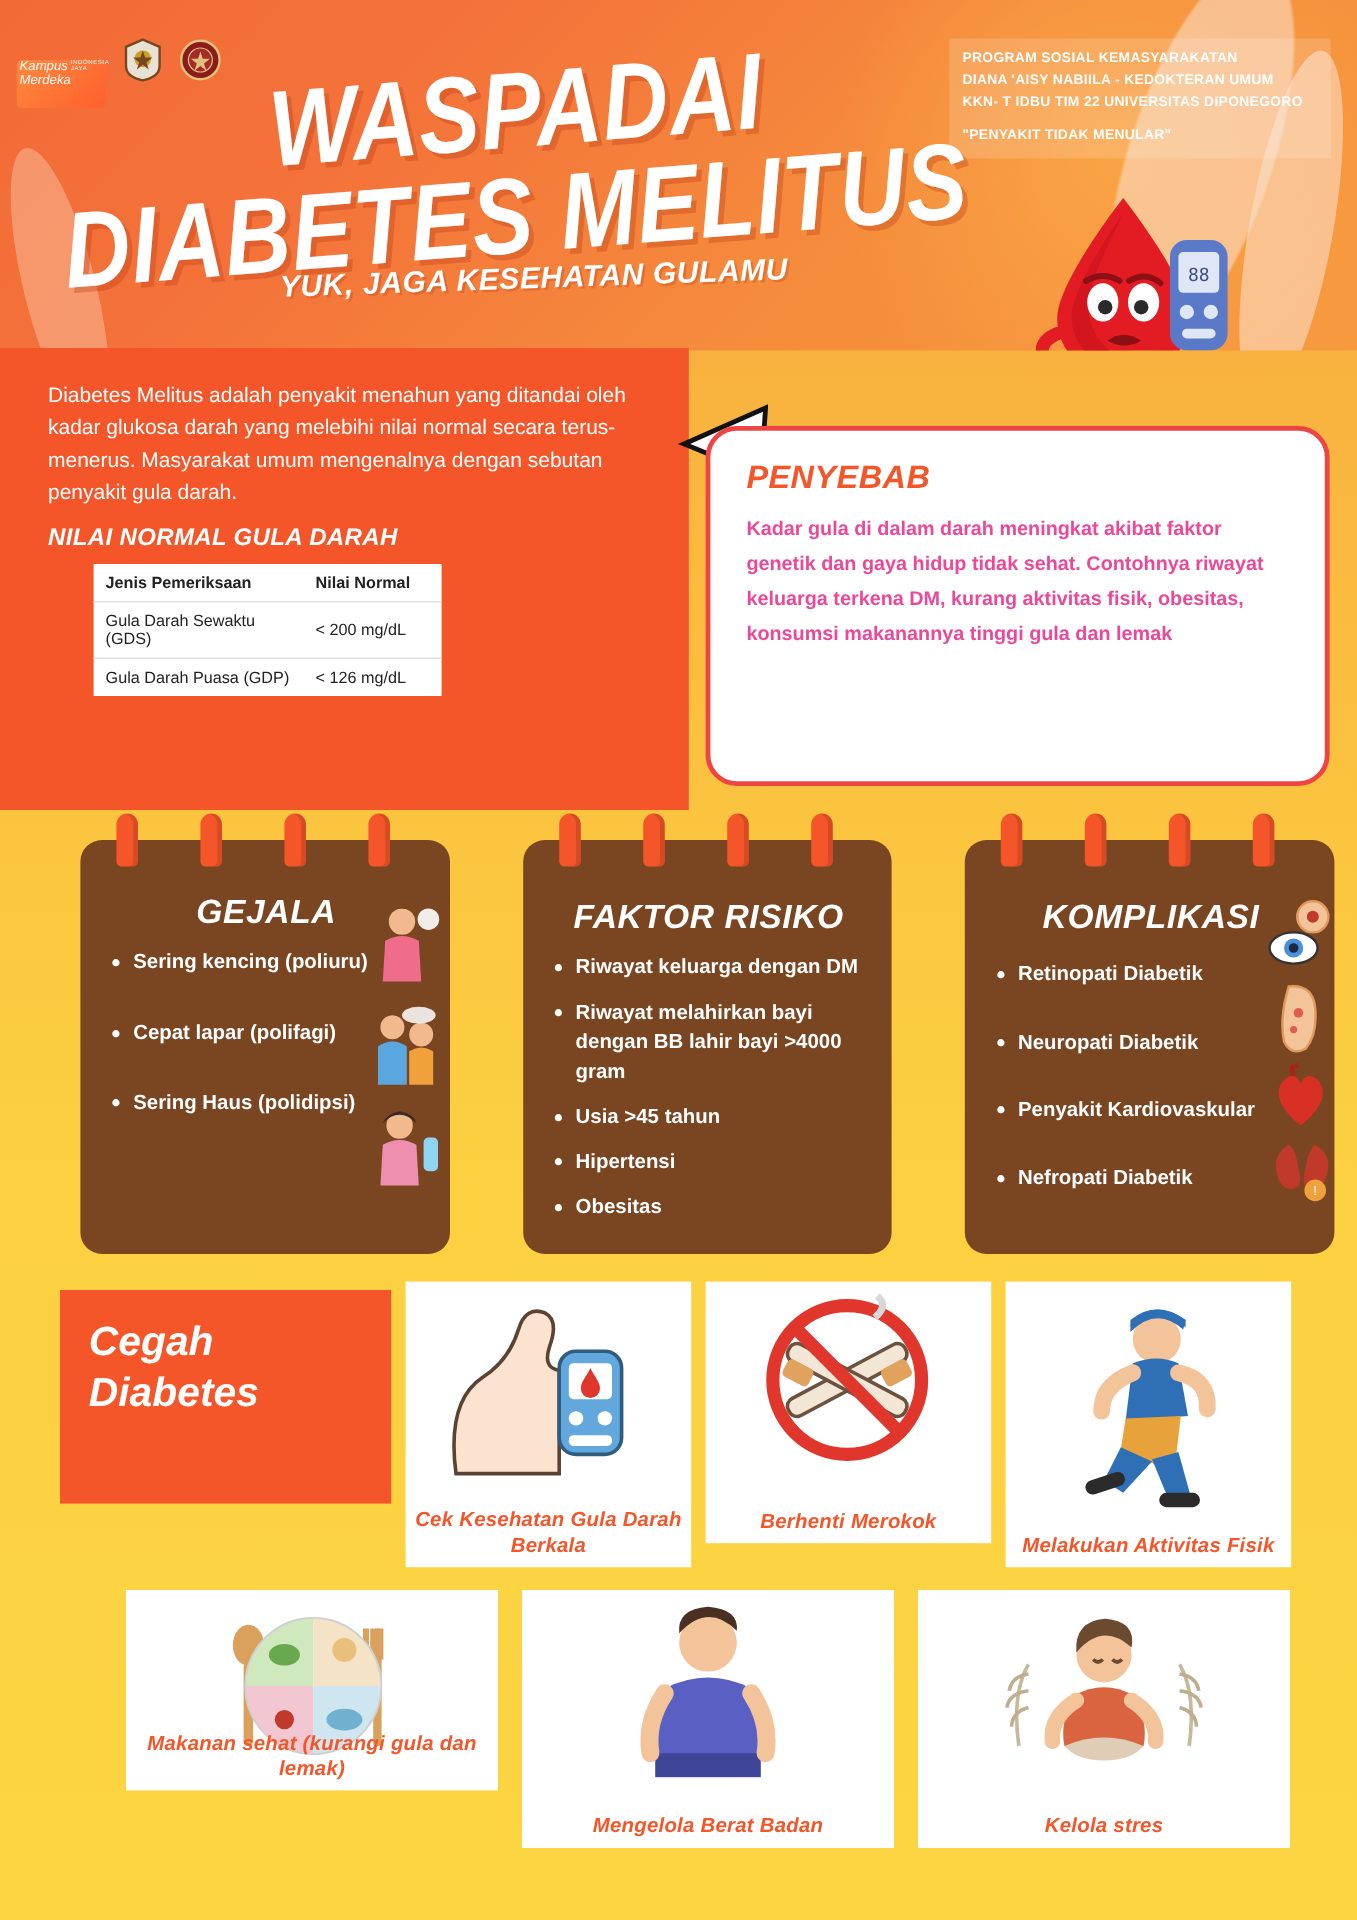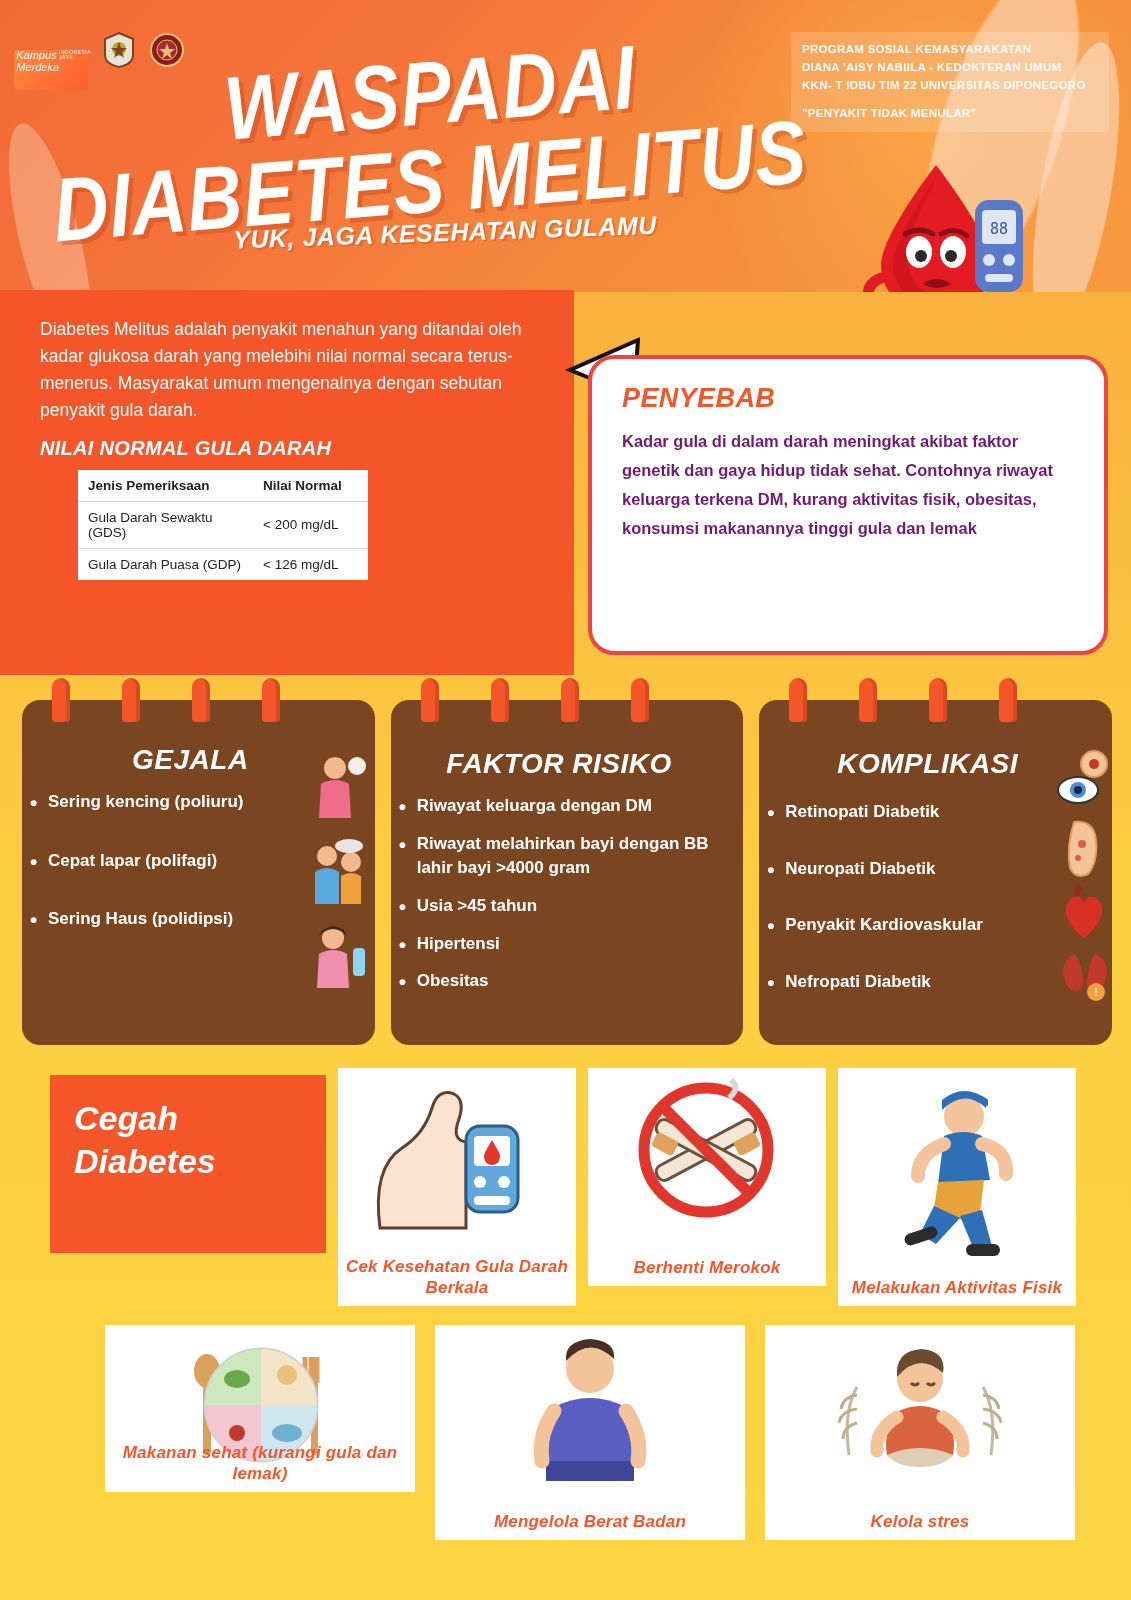--- a/index.html
+++ b/index.html
@@ -77,26 +77,26 @@
   table.nilai th { font-weight:bold; }
   table.nilai tr:last-child td { border-bottom:none; }
   table.nilai td:first-child { width:175px;}
 
   
   .penyebab {
     position:absolute; top:355px; left:588px; width:520px; height:300px;
     background:#fff; border:4px solid #ef4444; border-radius:26px; padding:24px 30px;
   }
   .penyebab h2 { color:#f4562a; font-size:27px; font-style:italic; margin-bottom:13px; letter-spacing:.4px;}
-  .penyebab p { color:#701a75; font-size:16.5px; line-height:1.75; font-weight:bold;}
+  .penyebab p { color:#ec4899; font-size:16.5px; line-height:1.75; font-weight:bold;}
   .tail { position:absolute; left:560px; top:330px; width:70px;height:70px; }
 
   
   .cards { position:absolute; top:700px; left:22px; width:1090px; display:flex; gap:16px;}
-  .card { width:389px; height:345px; background:#7a4521; border-radius:18px; position:relative; padding:48px 22px 10px 6px;}
+  .card { width:389px; height:345px; background:#7a4521; border-radius:18px; position:relative; padding:48px 22px 10px 24px;margin-left:45px;}
   .clips { position:absolute; top:-22px; left:30px; display:flex; gap:52px;}
   .clip { width:18px; height:44px; background:#f4562a; border-radius:9px 9px 4px 4px; box-shadow:inset -4px 0 0 rgba(0,0,0,.12);}
   .card h3 { color:#fff; font-size:28px; font-style:italic; text-align:center; letter-spacing:.5px; margin-bottom:14px;}
   .card ul { list-style:none; }
   .card li { color:#fff; font-size:17px; font-weight:bold; line-height:1.45; margin-bottom:13px; padding-left:20px; position:relative;}
   .card li:before { content:"•"; position:absolute; left:2px; top:-2px; font-size:21px;}
   .card.c1 { padding-top:44px; }
   .card.c1 li { margin-bottom:34px; }
   .card .art { position:absolute; right:6px; }
 

